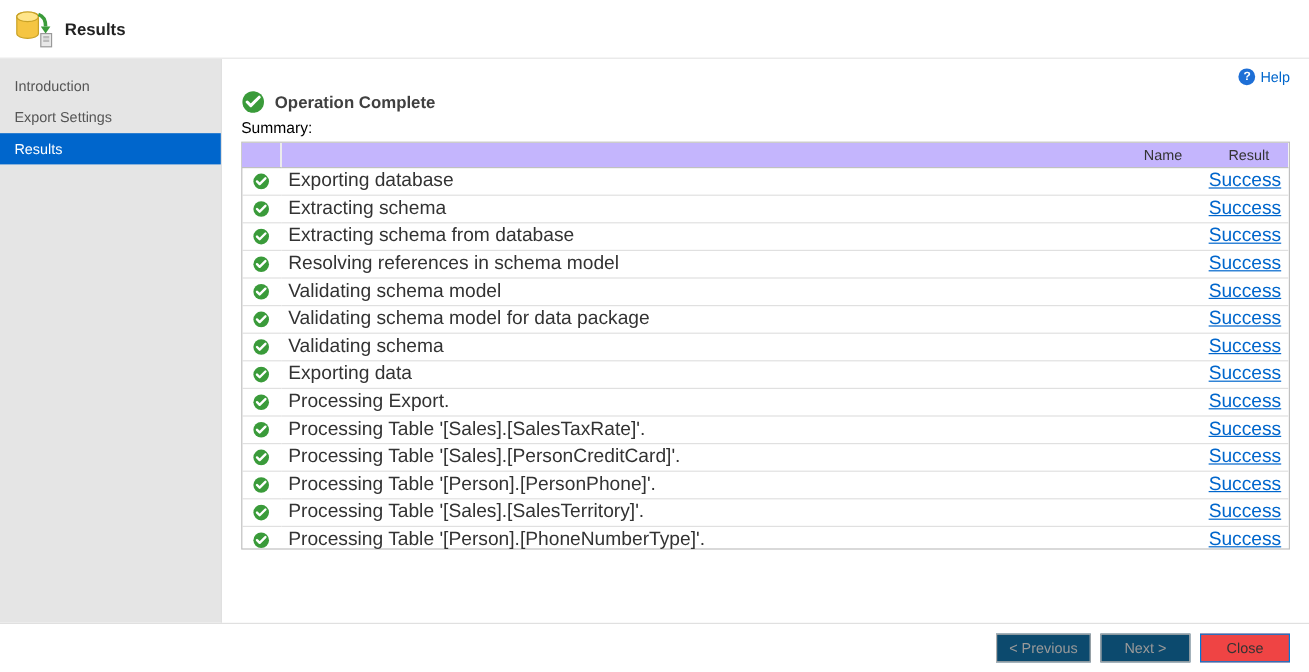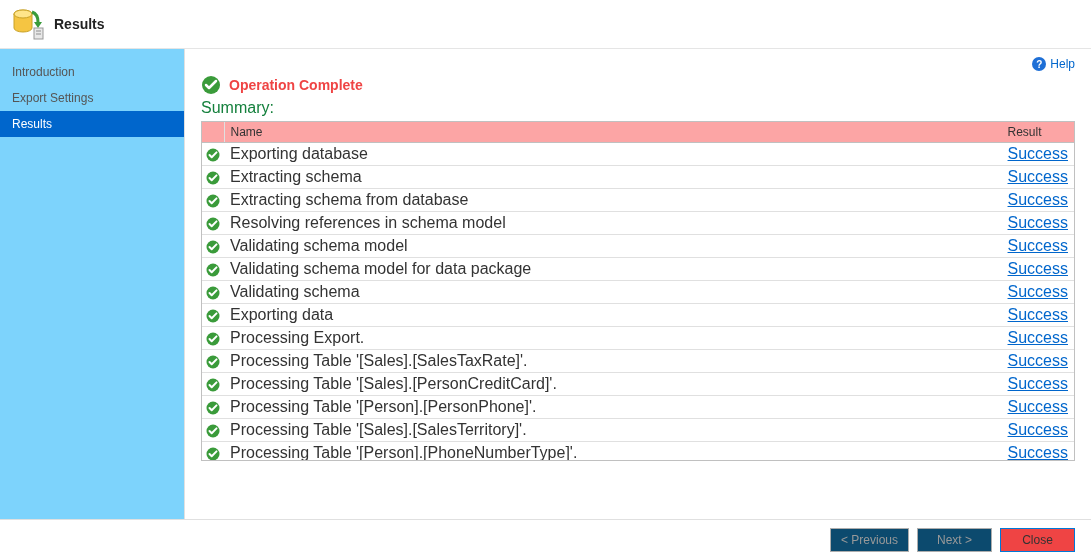--- a/index.html
+++ b/index.html
@@ -31,21 +31,21 @@
       font-size: 14px;
       color: #222;
     }
     .body {
       flex: 1;
       display: flex;
       overflow: hidden;
     }
     .sidebar {
       width: 185px;
-      background: #7dd3fc;
+      background: #e5e5e5;
       border-right: 1px solid #e0e0e0;
       display: flex;
       flex-direction: column;
       padding-top: 10px;
     }
     .sidebar-item {
       padding: 6px 12px;
       color: #555;
       cursor: pointer;
       font-size: 12px;
@@ -92,48 +92,48 @@
       gap: 8px;
       padding: 4px 16px 4px 16px;
     }
     .check-circle-big {
       width: 20px;
       height: 20px;
     }
     .status-title {
       font-weight: bold;
       font-size: 14px;
-      color: #ef4444;
+      color: #404040;
       text-align: right;
     }
     .summary-label {
       padding: 0 16px 4px 16px;
-      font-size: 16px;
-      color: #15803d;
+      font-size: 13px;
+      color: #000000;
     }
     .table-wrap {
       margin: 0 16px;
       border: 1px solid #c0c0c0;
       overflow: hidden;
       display: flex;
     }
     .table-scroll {
       flex: 1;
       overflow-y: scroll;
       max-height: 338px;
     }
     table {
       width: 100%;
       border-collapse: collapse;
     }
     thead th {
-      background: #fca5a5;
+      background: #c4b5fd;
       border-bottom: 1px solid #c0c0c0;
-      text-align: left;
-      padding: 3px 6px;
+      text-align: right;
+      padding: 3px 16px;
       font-weight: normal;
       color: #333;
       position: sticky;
       top: 0;
     }
     thead th:first-child {
       width: 22px;
       border-right: 1px solid #e0e0e0;
     }
     thead th:last-child {

